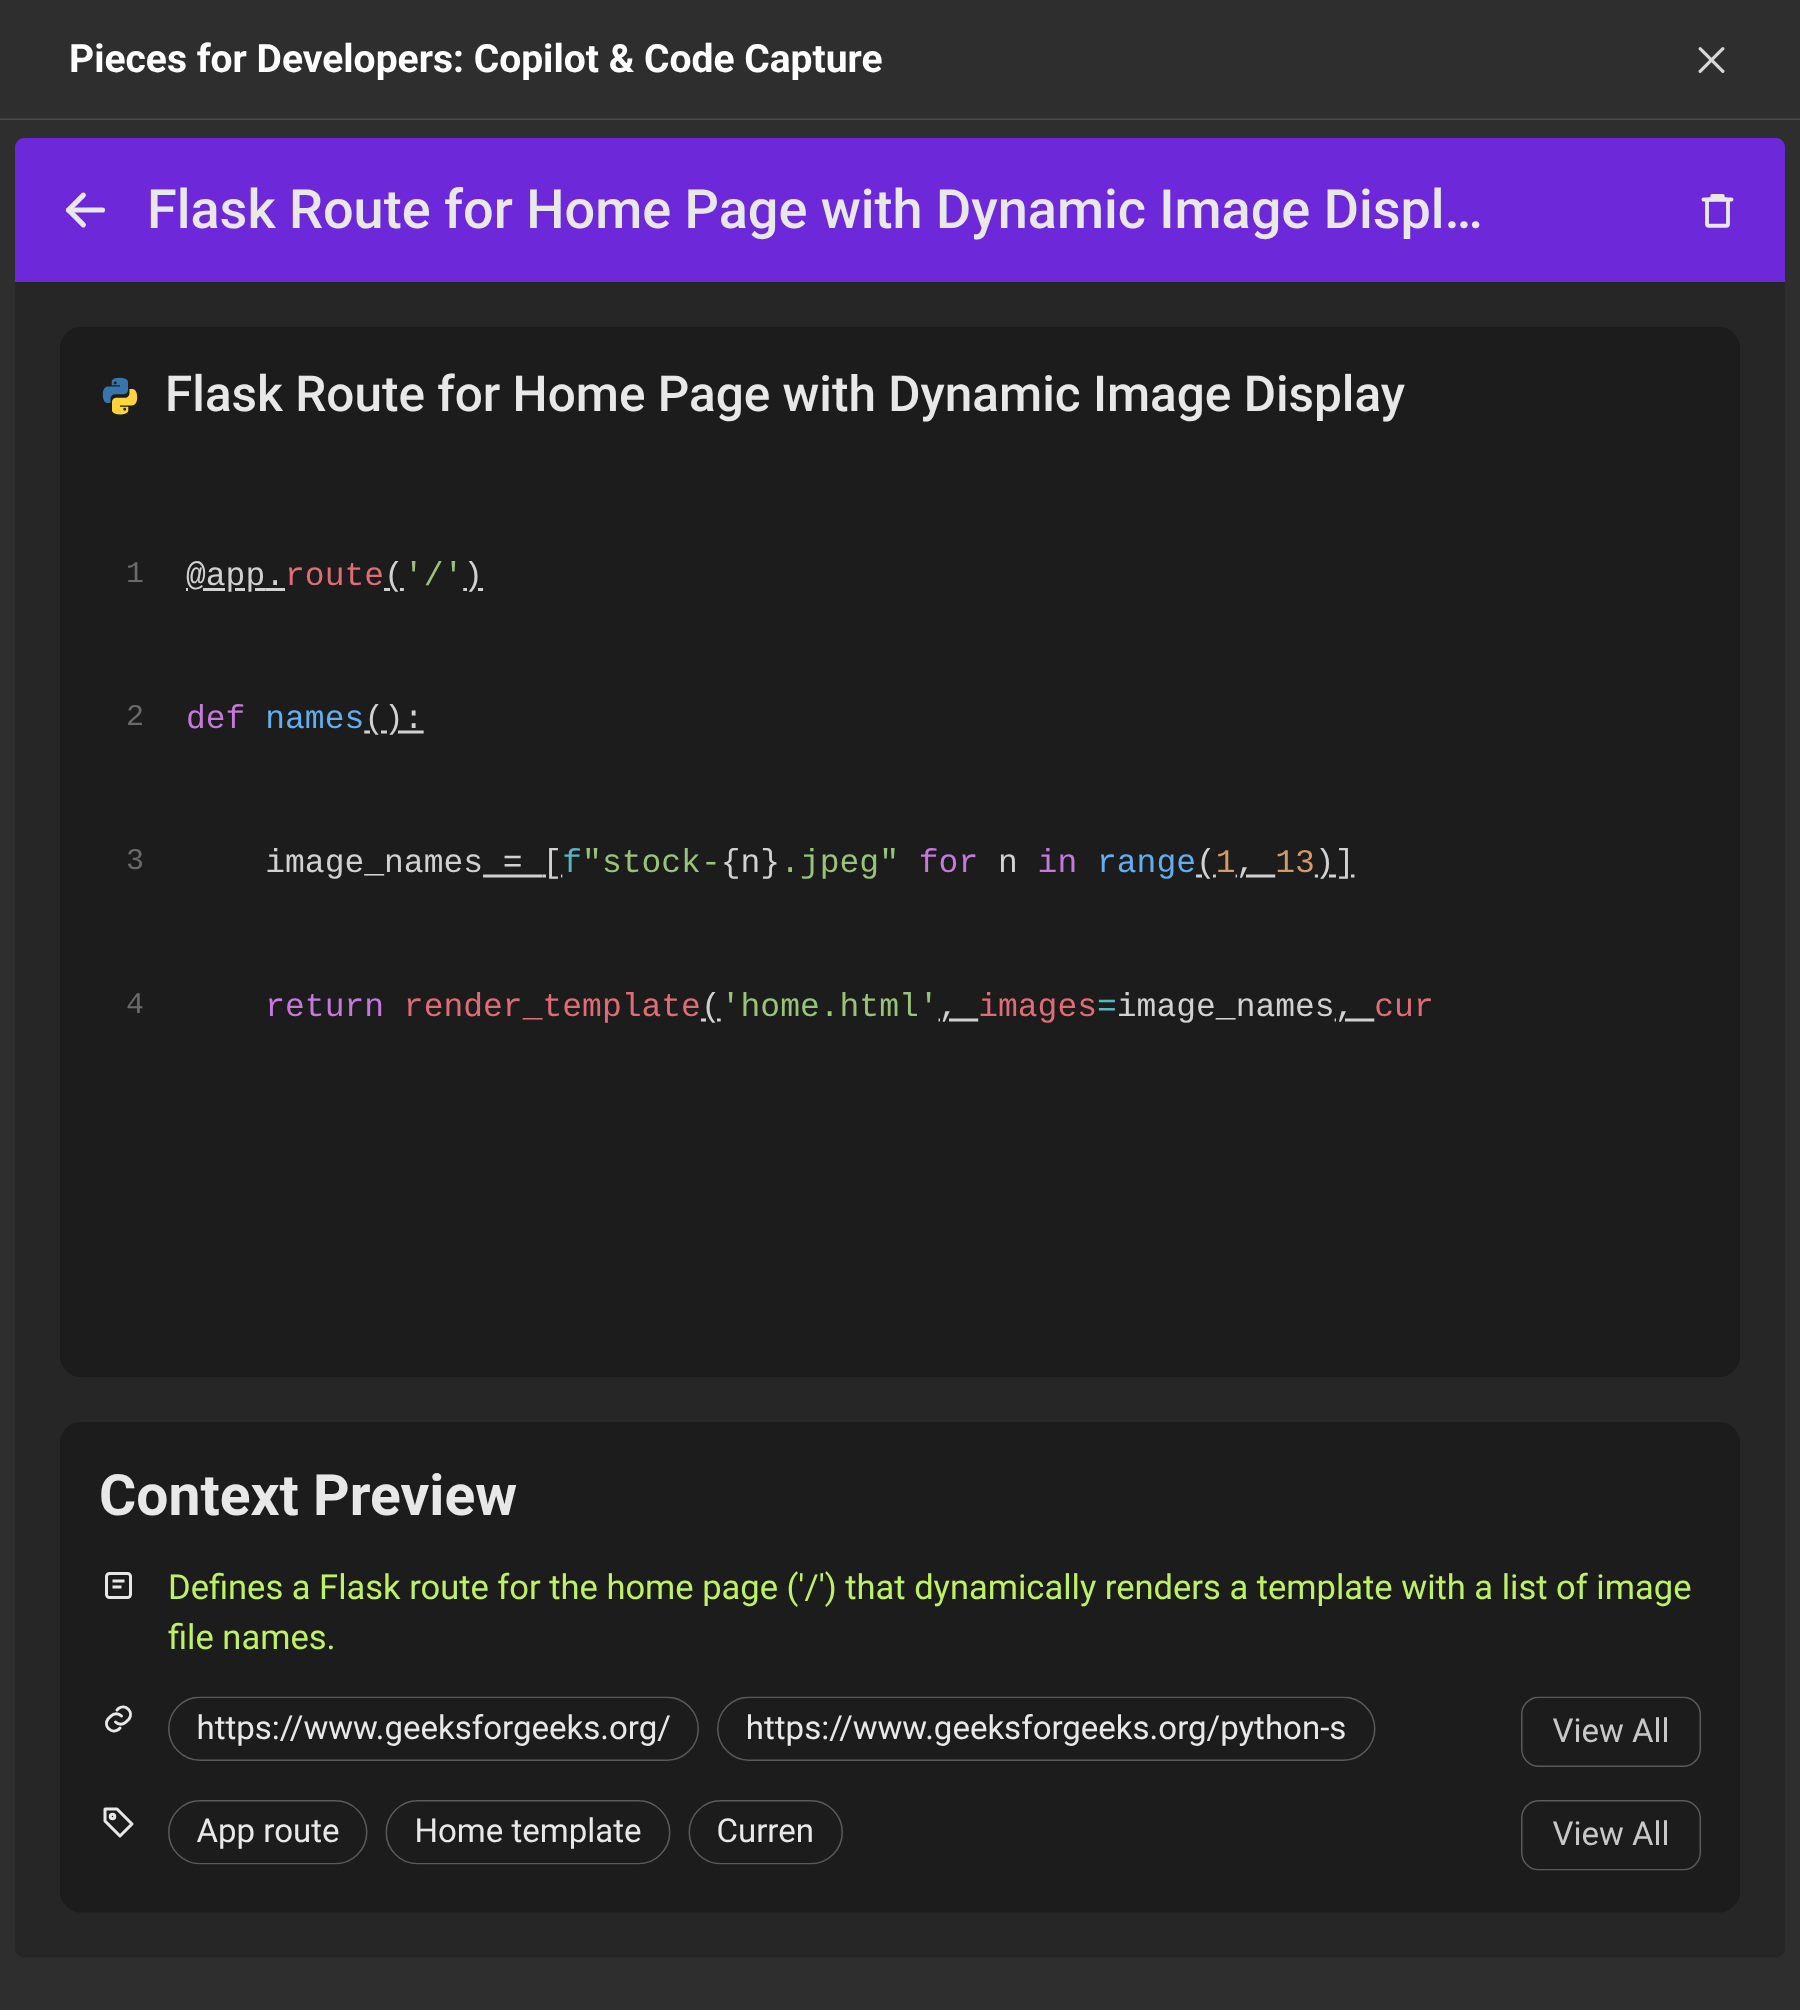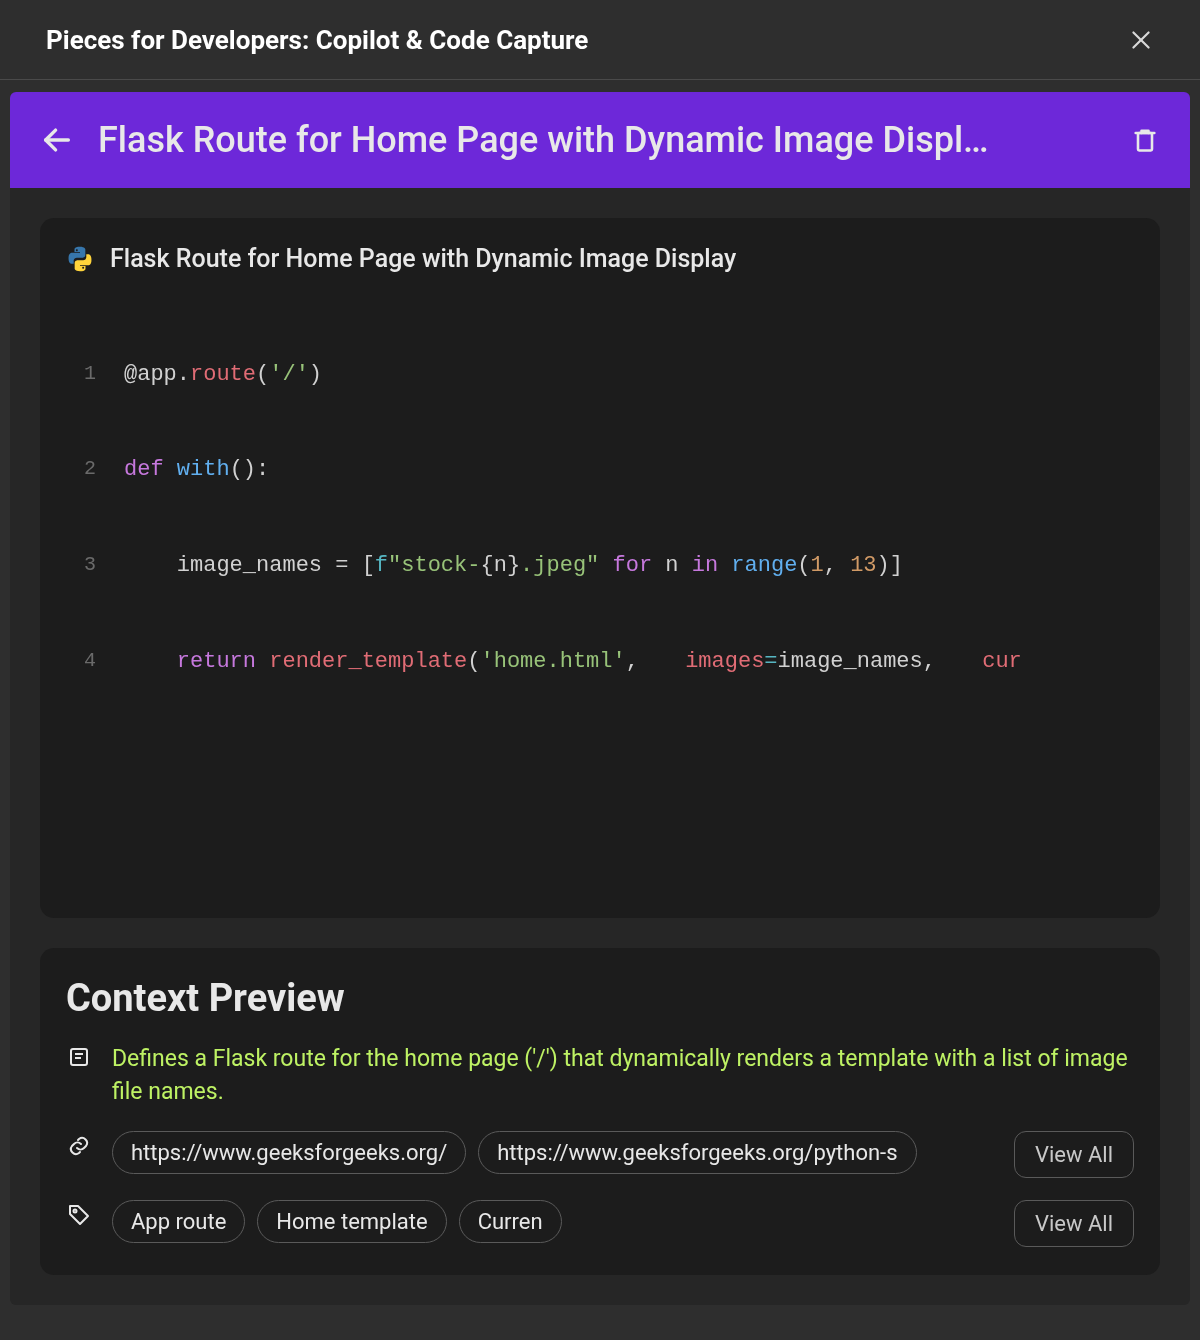--- a/index.html
+++ b/index.html
@@ -90,21 +90,21 @@
     align-items: center;
     gap: 16px;
     margin-bottom: 22px;
   }
   .python-icon {
     width: 28px;
     height: 28px;
     flex-shrink: 0;
   }
   .snippet-title {
-    font-size: 25px;
+    font-size: 33px;
     font-weight: 500;
     color: #e8e8e8;
   }
   .code-block {
     font-family: "SF Mono", Menlo, Consolas, "Courier New", monospace;
     font-size: 22px;
     line-height: 1.45;
     white-space: pre;
     overflow: hidden;
   }
@@ -117,31 +117,31 @@
     color: #6a6a6a;
     padding-right: 28px;
     flex-shrink: 0;
     user-select: none;
     font-size: 20px;
   }
   .code-text {
     flex: 1;
     color: #d1d1d1;
   }
-  .tok-dec { color: #d1d1d1; }
+  .tok-dec { color: #d1d1d1; text-decoration: underline; }
   .tok-attr { color: #e06c75; }
   .tok-str { color: #98c379; }
   .tok-kw { color: #c678dd; }
   .tok-fn { color: #61afef; }
   .tok-var { color: #d1d1d1; }
   .tok-op { color: #56b6c2; }
   .tok-num { color: #d19a66; }
   .tok-fstr { color: #56b6c2; }
   .tok-call { color: #e06c75; }
-  .tok-arg { color: #e06c75; margin-left: 33px; }
+  .tok-arg { color: #e06c75; }
 
   .context-card {
     background: #1c1c1c;
     border-radius: 14px;
     padding: 28px 26px 28px 26px;
     margin-top: 30px;
   }
   .context-title {
     font-size: 38px;
     font-weight: 700;
@@ -252,21 +252,21 @@
         <div class="snippet-title">Flask Route for Home Page with Dynamic Image Display</div>
       </div>
 
       <div class="code-block">
         <div class="code-line">
           <span class="gutter">1</span>
           <span class="code-text"><span class="tok-dec">@app</span><span class="tok-dec">.</span><span class="tok-attr">route</span><span class="tok-dec">(</span><span class="tok-str">'/'</span><span class="tok-dec">)</span></span>
         </div>
         <div class="code-line">
           <span class="gutter">2</span>
-          <span class="code-text"><span class="tok-kw">def</span> <span class="tok-fn">with</span><span class="tok-dec">():</span></span>
+          <span class="code-text"><span class="tok-kw">def</span> <span class="tok-fn">names</span><span class="tok-dec">():</span></span>
         </div>
         <div class="code-line">
           <span class="gutter">3</span>
           <span class="code-text">    <span class="tok-var">image_names</span><span class="tok-dec"> = </span><span class="tok-dec">[</span><span class="tok-fstr">f</span><span class="tok-str">"stock-</span><span class="tok-var">{n}</span><span class="tok-str">.jpeg"</span><span class="tok-kw"> for </span><span class="tok-var">n</span><span class="tok-kw"> in </span><span class="tok-fn">range</span><span class="tok-dec">(</span><span class="tok-num">1</span><span class="tok-dec">, </span><span class="tok-num">13</span><span class="tok-dec">)]</span></span>
         </div>
         <div class="code-line">
           <span class="gutter">4</span>
           <span class="code-text">    <span class="tok-kw">return</span><span> </span><span class="tok-call">render_template</span><span class="tok-dec">(</span><span class="tok-str">'home.html'</span><span class="tok-dec">, </span><span class="tok-arg">images</span><span class="tok-op">=</span><span class="tok-var">image_names</span><span class="tok-dec">, </span><span class="tok-arg">cur</span></span>
         </div>
       </div>

